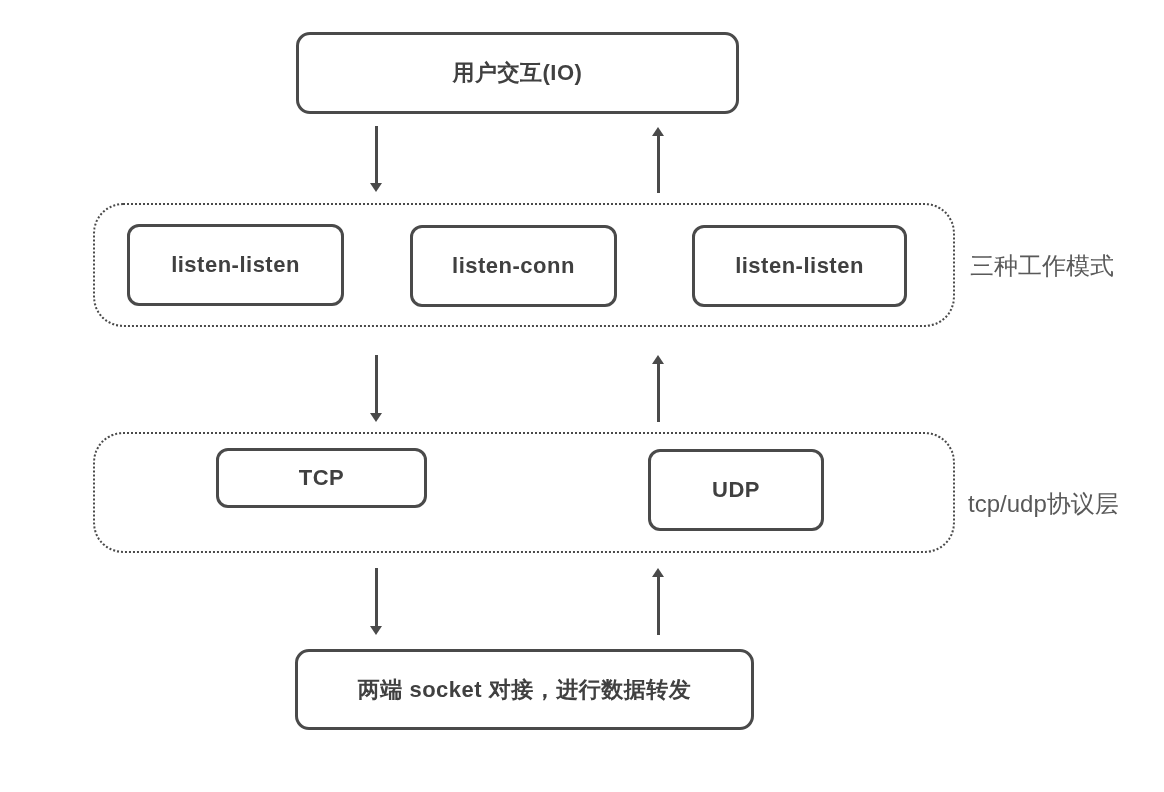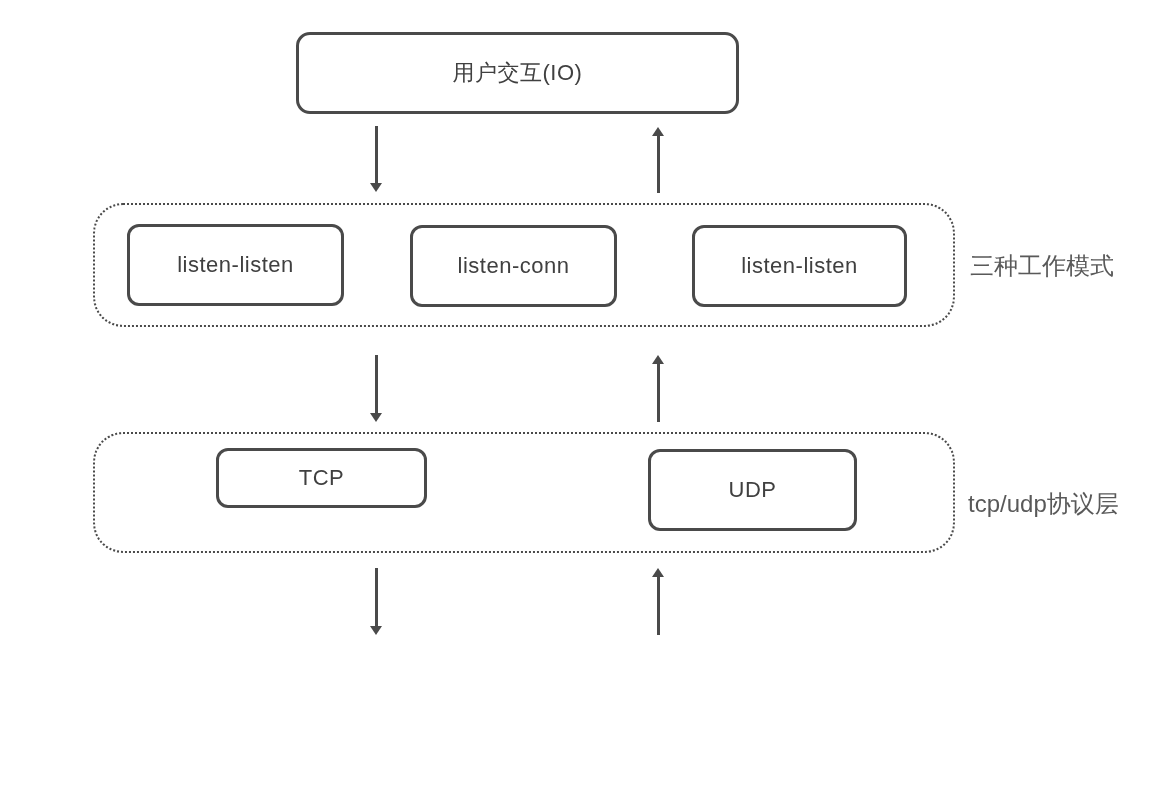--- a/index.html
+++ b/index.html
@@ -17,21 +17,21 @@
   }
   .node {
     position: absolute;
     box-sizing: border-box;
     border: 3px solid #4a4a4a;
     background: #ffffff;
     display: flex;
     align-items: center;
     justify-content: center;
     color: #404040;
-    font-weight: 400;
+    font-weight: 700;
     font-size: 22px;
     letter-spacing: 0.5px;
     white-space: nowrap;
   }
   .node.big {
     border-radius: 14px;
   }
   .node.small {
     border-radius: 12px;
   }
@@ -100,21 +100,22 @@
 
   <div class="caption" style="left:970px; top:253px;">三种工作模式</div>
 
   <div class="arrow down" style="left:375px; top:355px; height:58px;"></div>
   <div class="arrow up" style="left:657px; top:364px; height:58px;"></div>
 
   <div class="group" style="left:93px; top:432px; width:862px; height:121px;"></div>
 
   <div class="node small" style="left:216px; top:448px; width:211px; height:60px;">TCP</div>
 
-  <div class="node small" style="left:648px; top:449px; width:209px; height:82px;">UDP</div>
+  <div class="node small" style="left:648px; top:449px; width:176px; height:82px;">UDP</div>
 
   <div class="caption" style="left:968px; top:479px;margin-top:12px;">tcp/udp协议层</div>
 
   <div class="arrow down" style="left:375px; top:568px; height:58px;"></div>
   <div class="arrow up" style="left:657px; top:577px; height:58px;"></div>
 
+  <div class="node big" style="left:295px; top:649px; width:459px; height:81px;">两端 socket 对接，进行数据转发</div>
 
 </div>
 
 </body></html>

